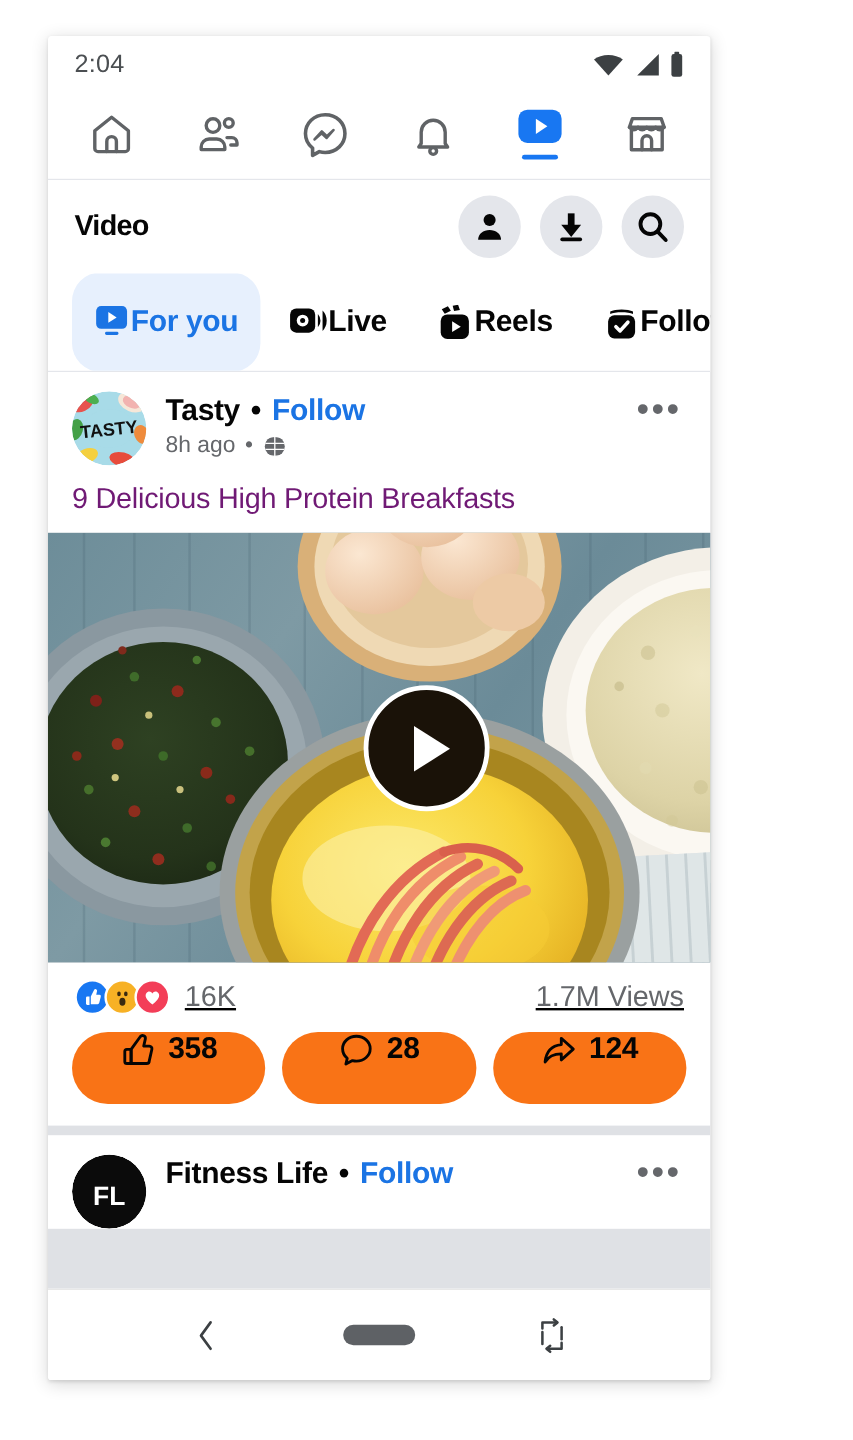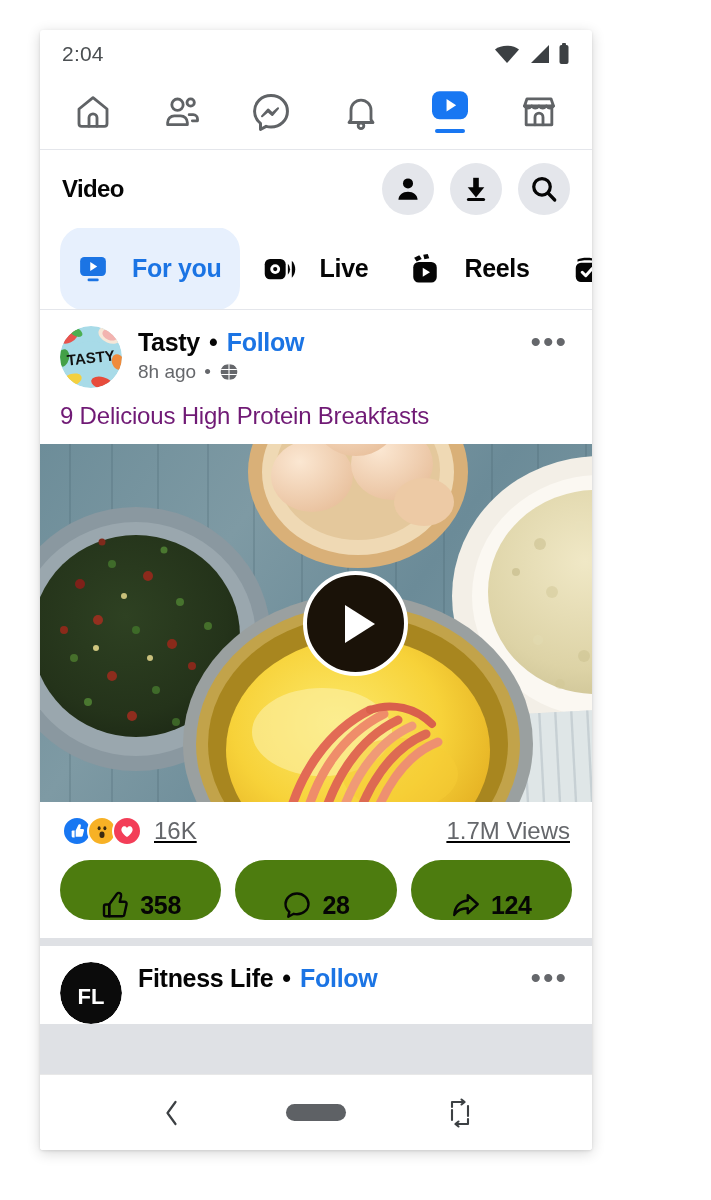--- a/index.html
+++ b/index.html
@@ -92,21 +92,21 @@
     flex:0 0 82px;
     display:flex;align-items:center;
     gap:6px;
     padding:0 20px;
     box-sizing:border-box;
     overflow:hidden;
     border-bottom:1px solid #e4e6eb;
     background:#fff;
   }
   .tab{
-    display:flex;align-items:center;gap:24px;
+    display:flex;gap:1px;
     padding:27px 18px;
     border-radius:24px;
     white-space:nowrap;
     cursor:pointer;
     flex:0 0 auto;
   }
   .tab .tlabel{
     font-size:25px;font-weight:bold;color:#050505;letter-spacing:-0.3px;
   }
   .tab.active{background:#e7f0fd;}
@@ -195,23 +195,23 @@
   .views{font-size:24px;color:#65676b;}
 
   
   .actions{
     display:flex;align-items:center;gap:14px;
     padding:4px 20px 18px 20px;
   }
   .actbtn{
     flex:1 1 0;
     height:60px;
-    background:#4d7c0f;
+    background:#f97316;
     border-radius:30px;
-    display:flex;align-items:flex-end;justify-content:center;gap:10px;
+    display:flex;align-items:flex-start;justify-content:center;gap:10px;
     cursor:pointer;
   }
   .actbtn .alabel{font-size:25px;font-weight:bold;color:#050505;letter-spacing:-0.3px;}
 
   
   #sysnav{
     flex:0 0 76px;
     background:#ffffff;
     border-top:1px solid #e8e8e8;
     display:flex;align-items:center;justify-content:space-around;

